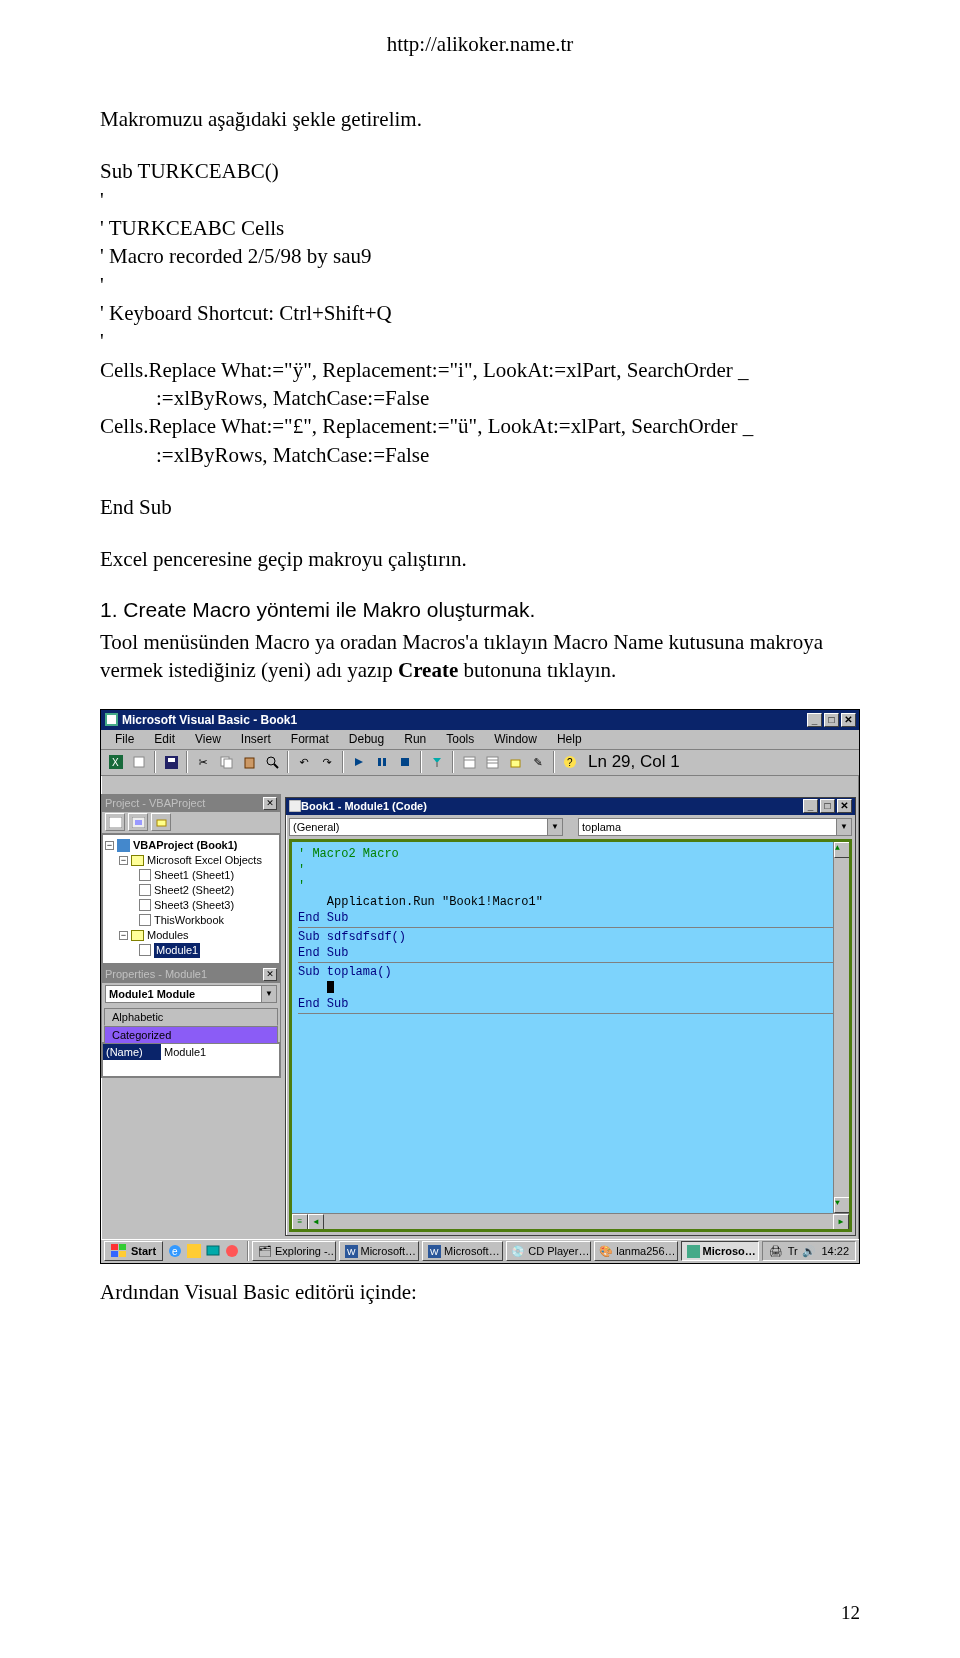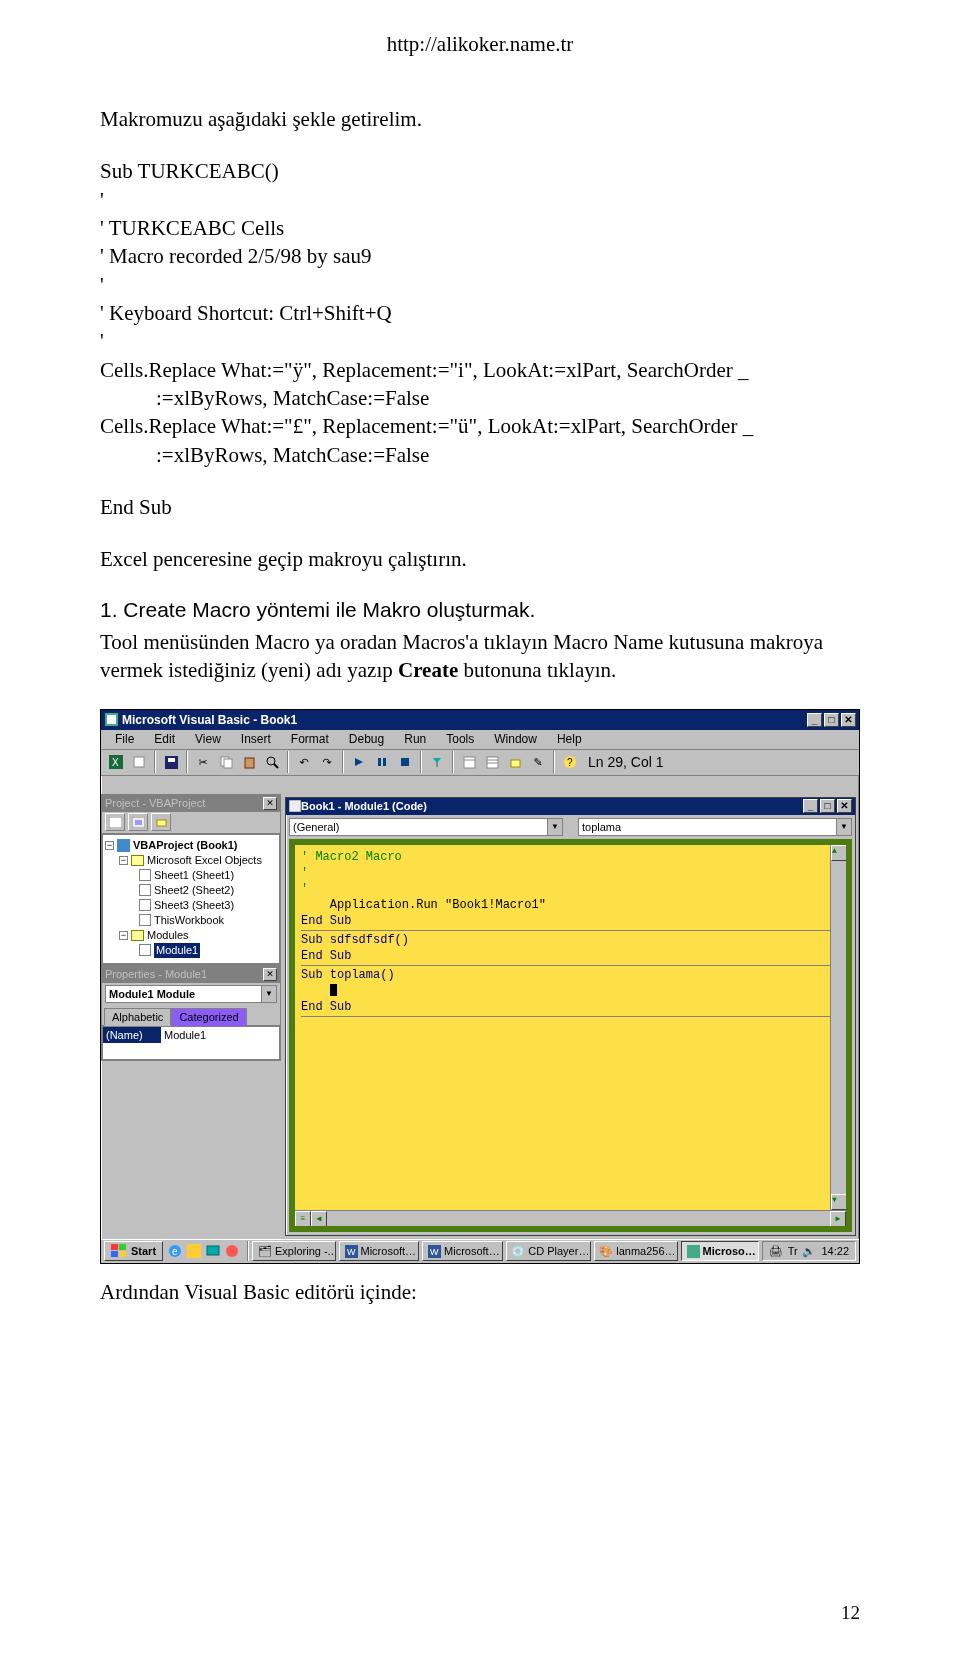--- a/index.html
+++ b/index.html
@@ -50,21 +50,21 @@
   .toolbar {
     display:flex; align-items:center; height:26px; padding:2px 4px;
     border-bottom:1px solid #808080; background:#c0c0c0; gap:1px;
   }
   .tbtn {
     width:22px; height:22px; background:#c0c0c0;
     border:1px solid #c0c0c0; display:flex; align-items:center; justify-content:center;
     font-size:11px; color:#000;
   }
   .tsep { width:2px; height:22px; border-left:1px solid #808080; border-right:1px solid #fff; margin:0 3px;}
-  .ln-col { font-size:14px; color:#000; margin-left:6px; }
+  .ln-col { font-size:17px; color:#000; margin-left:6px; }
 
   .vb-body { display:flex; align-items:flex-start;margin-top:18px; }
   .left-col { width:180px; display:flex; flex-direction:column; }
   .panel {
     border:1px solid #808080; background:#c0c0c0; position:relative;
   }
   .panel-title {
     display:flex; align-items:center; height:17px; background:#808080;
     color:#c0c0c0; padding:0 3px; font-size:11px;
   }
@@ -103,41 +103,41 @@
   }
   .combo {
     flex:1; height:18px; background:#fff; border:1px solid #808080;
     display:flex; align-items:center; padding:0 3px; font-size:11px; position:relative;
   }
   .combo .dn {
     position:absolute; right:0; top:0; width:15px; height:100%;
     background:#c0c0c0; border-left:1px solid #808080;
     display:flex;align-items:center;justify-content:center;font-size:8px;
   }
-  .tabs { display:flex; font-size:11px; border-bottom:1px solid #808080; padding:2px 2px 0 2px; gap:0;}
+  .tabs { display:flex; font-size:11px; border-bottom:1px solid #808080; padding:2px 2px 0 2px; gap:0;flex-direction:column;}
   .tab {
     padding:2px 7px; background:#8b5cf6; border:1px solid #808080; border-bottom:none;
     position:relative; top:1px;
   }
   .tab.active{background:#c0c0c0; border-bottom:1px solid #c0c0c0;}
   .prop-grid{height:34px; background:#fff; border:1px solid #808080; position:relative; font-size:11px;}
   .prop-row{display:flex; height:16px;}
   .prop-key{width:58px; background:#0a246a; color:#fff; padding:0 3px; display:flex; align-items:center;}
   .prop-val{flex:1; padding:0 3px; display:flex;align-items:center;}
 
   .right-col { flex:1; padding:3px 3px 3px 4px; display:flex; flex-direction:column; height:445px;}
   .code-window {
     flex:1; display:flex; flex-direction:column; border:1px solid #404040;
     background:#c0c0c0; box-shadow:1px 1px 0 #fff inset;
   }
   .code-title { height:17px; display:flex; align-items:center; background:#0a246a; color:#fff; padding:0 3px; font-size:11px; font-weight:bold;}
   .code-combos{display:flex; gap:15px; padding:3px;}
   .code-combos .combo{flex:1;}
   .code-area {
-    flex:1; background:#fde047; border:6px solid #4d7c0f; margin:0 3px 3px 3px;
+    flex:1; background:#7dd3fc; border:3px solid #4d7c0f; margin:0 3px 3px 3px;
     font-family:"Courier New",monospace; font-size:12px; color:#008000;
     padding:4px 6px; position:relative; overflow:hidden;
   }
   .code-area .blk{color:#000080;}
   .code-area .bk{color:#000;}
   .code-area .line{white-space:pre; line-height:16px;}
   .code-area .divider{border-top:1px solid #808080; margin:1px 0;}
   .code-area .cursor{display:inline-block;width:7px;height:12px;background:#000;vertical-align:middle;}
   .code-area .vscroll{position:absolute;right:0;top:0;bottom:16px;width:16px;background:#c0c0c0;border-left:1px solid #808080;}
   .code-area .hscroll{position:absolute;left:0;right:0;bottom:0;height:16px;background:#c0c0c0;border-top:1px solid #808080;}

